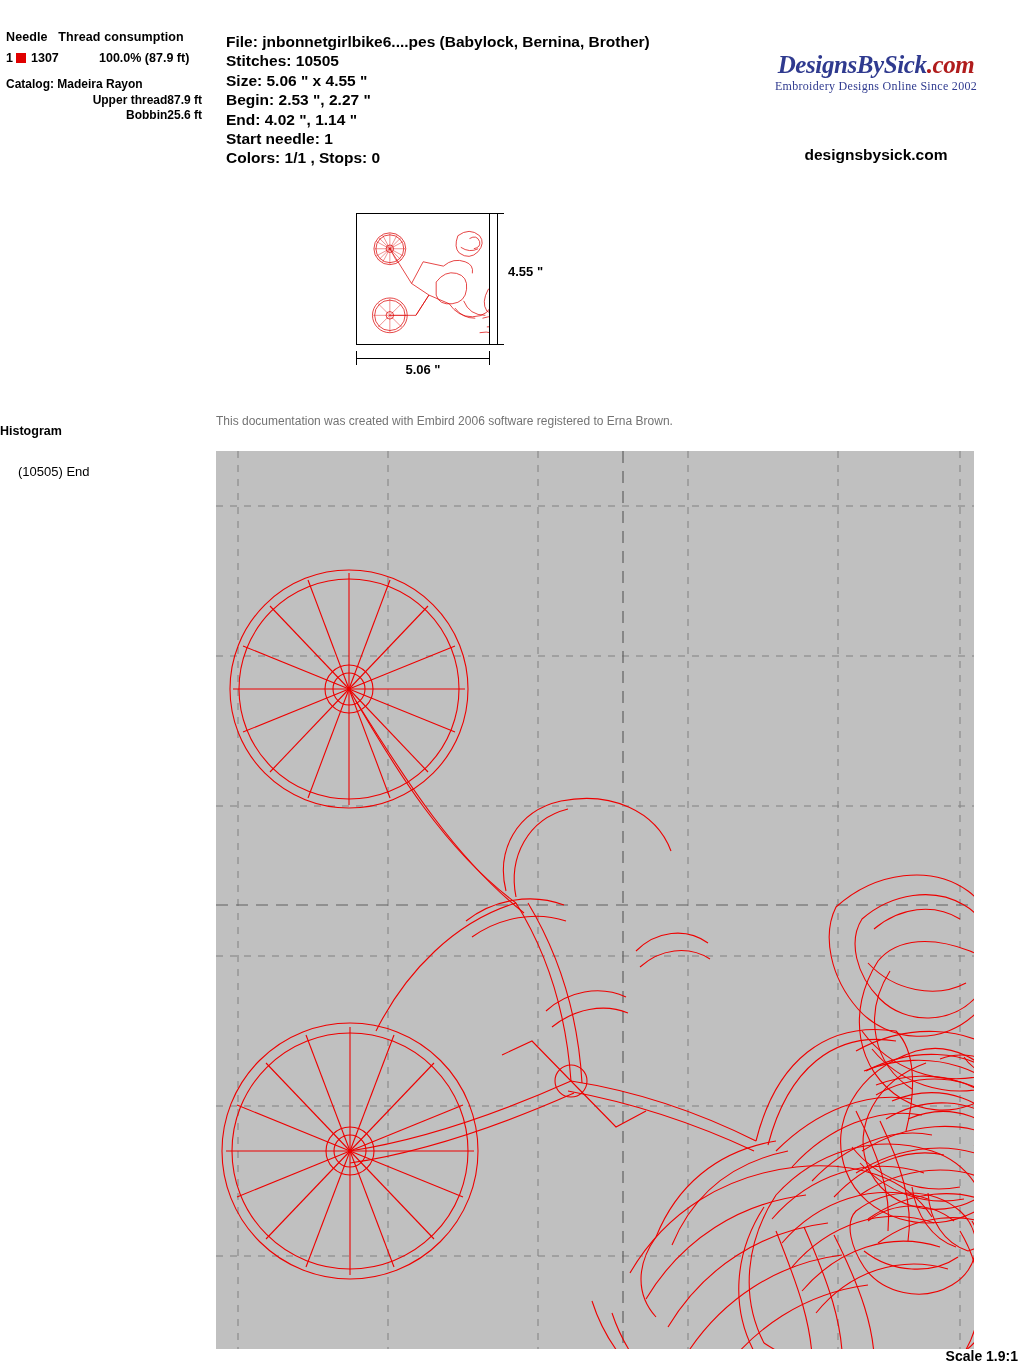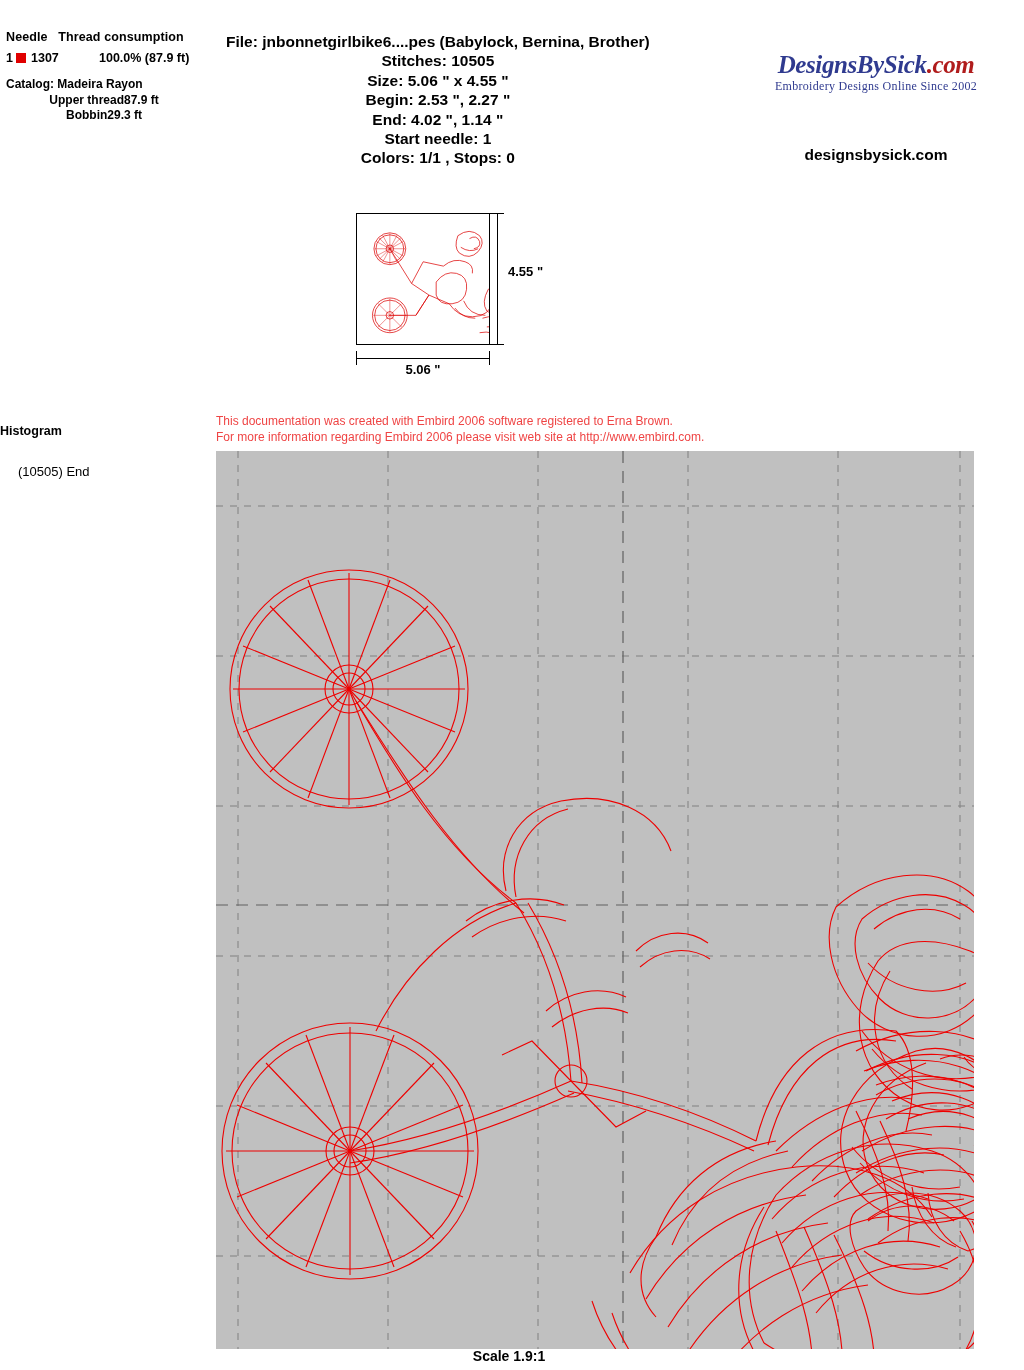--- a/index.html
+++ b/index.html
@@ -45,32 +45,31 @@
 
   #catalog-block {
     margin-top: 12px;
     font-size: 12px;
     font-weight: bold;
     line-height: 15px;
   }
   #catalog-block .row {
     display: flex;
     width: 196px;
-    justify-content: center;
+    justify-content: flex-end;
   }
   #catalog-block .catline { margin-bottom: 1px; }
 
   
   #file-info {
     left: 226px; top: 32px;
     font-size: 15.5px;
     font-weight: bold;
     line-height: 19.4px;
     white-space: nowrap;
-    text-align: center;
   }
 
   
   #logo-block { left: 752px; top: 52px; width: 248px; text-align: center; }
   #logo-main {
     font-family: "Liberation Serif", serif;
     font-size: 25px;
     font-weight: bold;
     font-style: italic;
     color: #2f3a8f;
@@ -139,37 +138,37 @@
     left: 18px; top: 464px;
     font-size: 13px; font-weight: normal;
     white-space: nowrap;
   }
 
   
   #doc-note {
     left: 216px; top: 414px;
     font-size: 12px;
     line-height: 15.5px;
-    color: #ef4444;
+    color: #737373;
     white-space: nowrap;
   }
 
   
   #design-panel {
     left: 216px; top: 451px;
     width: 758px; height: 898px;
     background: #c0c0c0;
     overflow: hidden;
   }
   #design-panel svg { display: block; }
 
   #scale-label {
     left: 0; top: 1348px;
     width: 1018px;
-    text-align: center;
+    text-align: right;
     font-size: 14px;
     font-weight: bold;
   }
 </style>
 </head>
 <body>
 
 <div class="abs" id="needle-table">
   <div class="hdr">
     <span>Needle</span>
@@ -182,21 +181,21 @@
     <span class="pct">100.0% (87.9 ft)</span>
   </div>
   <div id="catalog-block">
     <div class="catline">Catalog: Madeira Rayon</div>
     <div class="row">
       <span>Upper thread</span>
       <span>87.9 ft</span>
     </div>
     <div class="row">
       <span>Bobbin</span>
-      <span>29.3 ft</span>
+      <span>25.6 ft</span>
     </div>
   </div>
 </div>
 
 <div class="abs" id="file-info">
   <div>File: jnbonnetgirlbike6....pes  (Babylock, Bernina, Brother)</div>
   <div>Stitches: 10505</div>
   <div>Size: 5.06 " x 4.55 "</div>
   <div>Begin: 2.53 ", 2.27 "</div>
   <div>End: 4.02 ", 1.14 "</div>
@@ -281,21 +280,20 @@
 <div class="abs" id="dim-bottom-line"></div>
 <div class="abs" id="dim-bottom-tick-l"></div>
 <div class="abs" id="dim-bottom-tick-r"></div>
 <div class="abs" id="dim-width-label">5.06 "</div>
 
 <div class="abs" id="histogram-title">Histogram</div>
 <div class="abs" id="histogram-end">(10505) End</div>
 
 <div class="abs" id="doc-note">
   <div>This documentation was created with Embird 2006 software registered to Erna Brown.</div>
-  <div>For more information regarding Embird 2006 please visit web site at http://www.embird.com.</div>
 </div>
 
 <div class="abs" id="design-panel" style="background: rgb(192, 192, 192);">
   <svg width="758" height="898" viewBox="0 0 758 898">
 
     <g stroke="#808080" stroke-width="1" stroke-dasharray="7,7">
       <line x1="22" y1="0" x2="22" y2="898"></line>
       <line x1="172" y1="0" x2="172" y2="898"></line>
       <line x1="322" y1="0" x2="322" y2="898"></line>
       <line x1="472" y1="0" x2="472" y2="898"></line>

